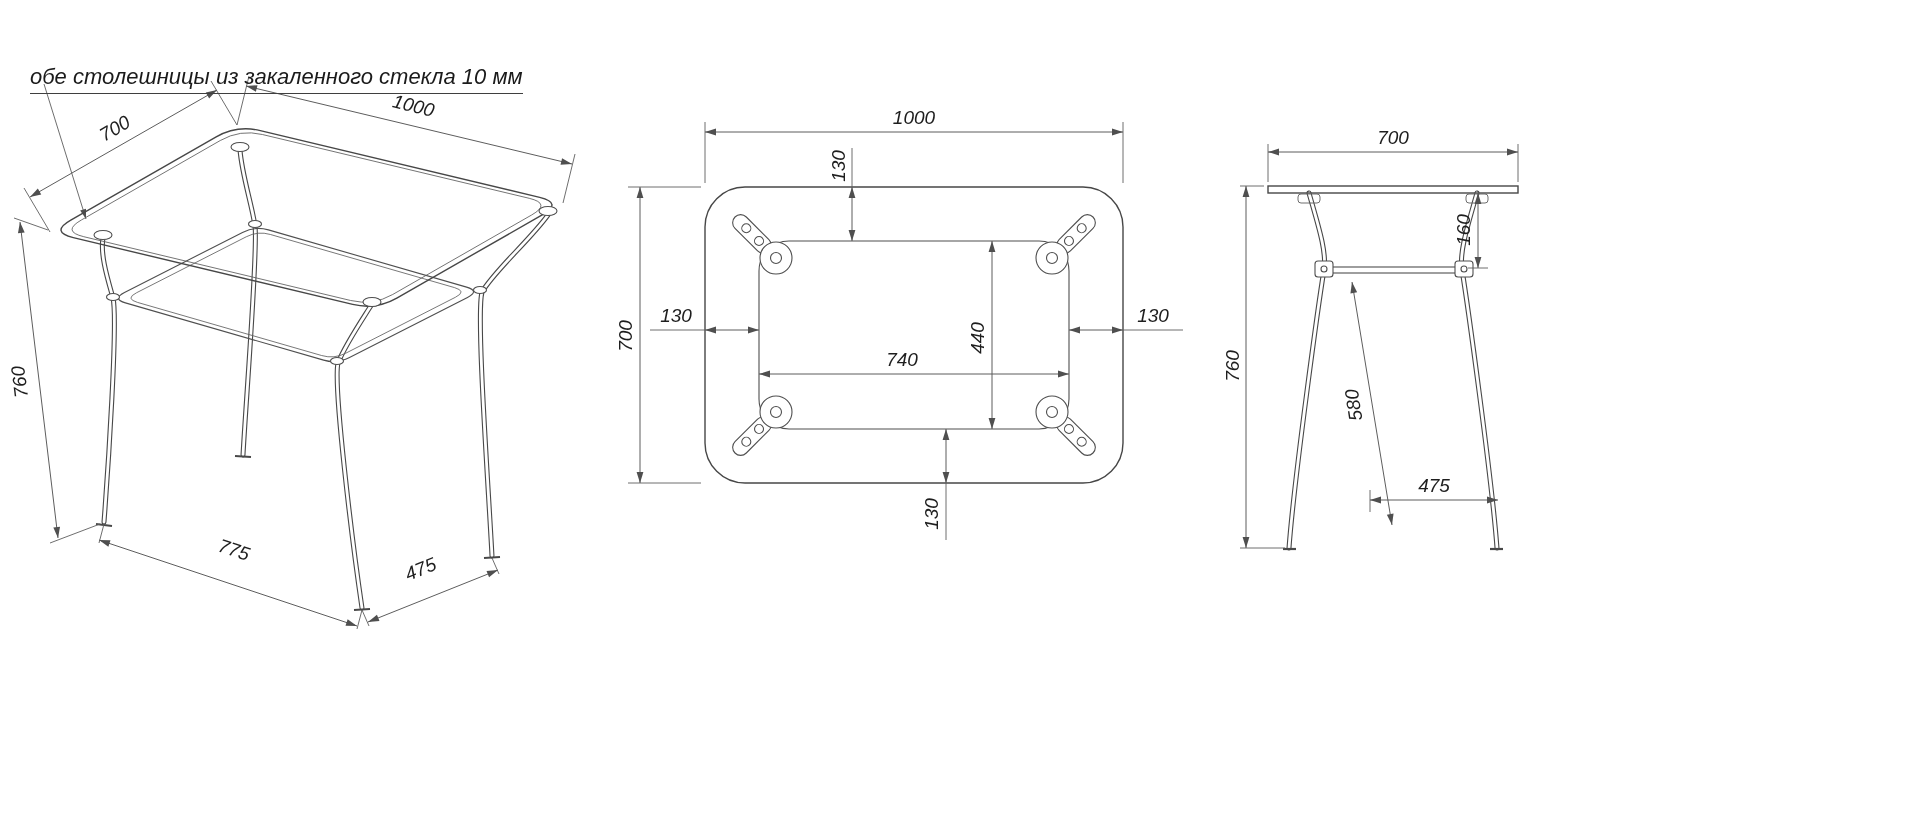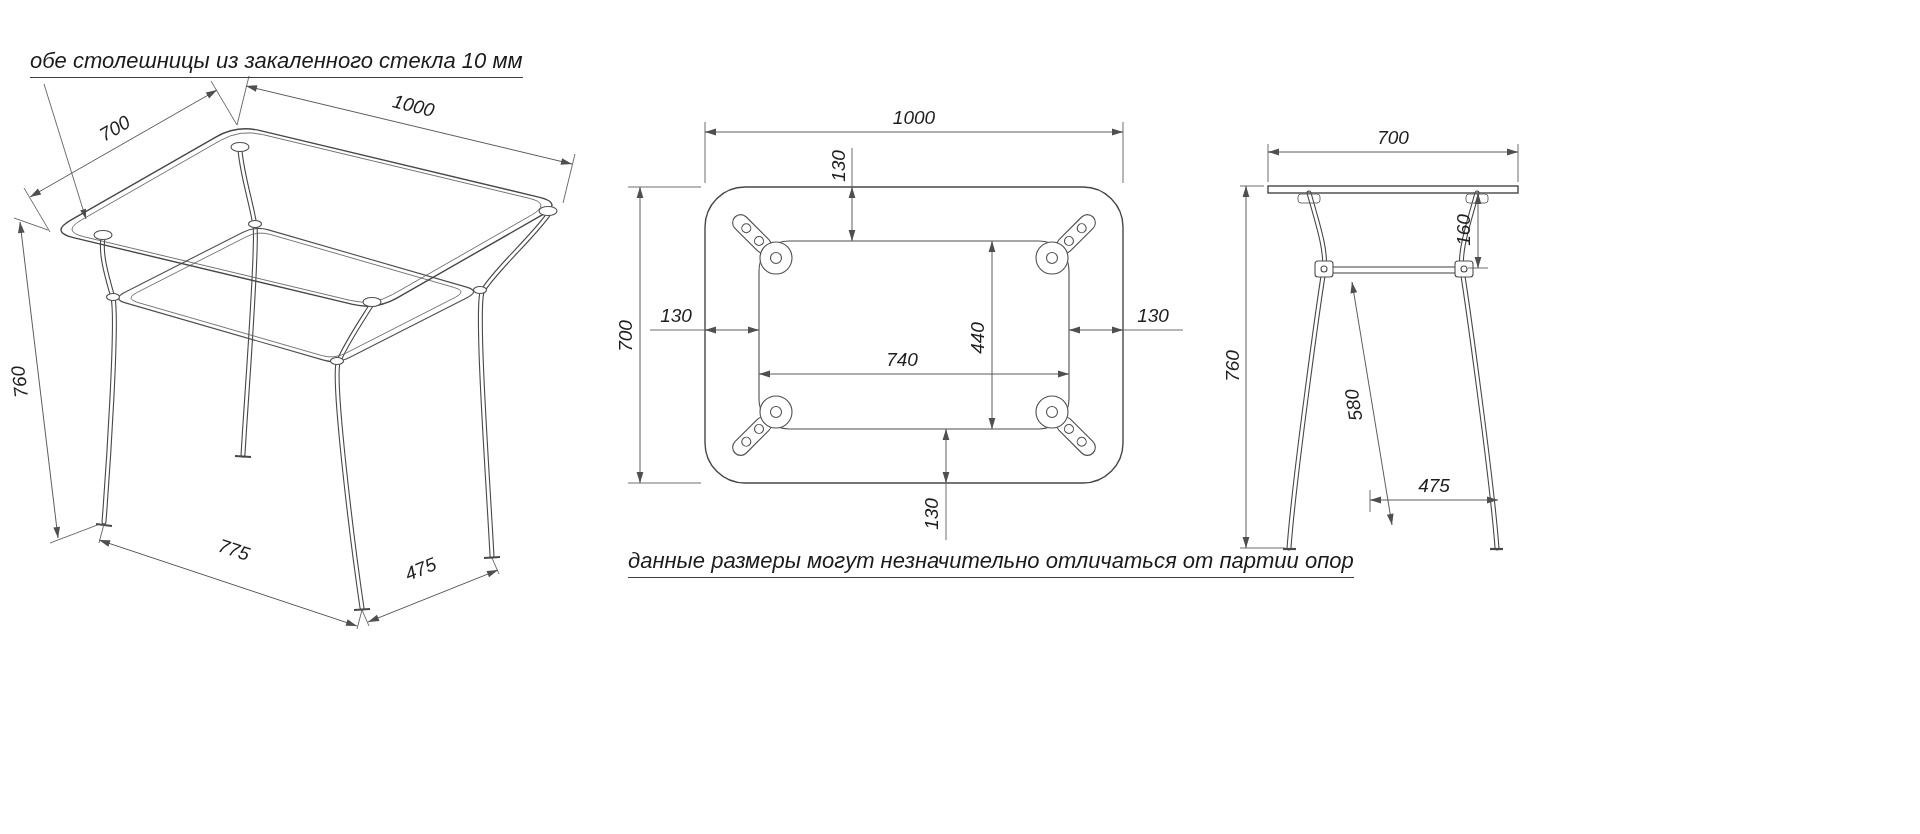--- a/index.html
+++ b/index.html
@@ -226,16 +226,15 @@
     </g>
 
     <g>
       <line class="thin" x1="1370" y1="490" x2="1370" y2="512"></line>
       <line class="dim" x1="1370" y1="500" x2="1498" y2="500" marker-start="url(#arr)" marker-end="url(#arr)"></line>
       <text class="dimtext" x="1434" y="492" text-anchor="middle">475</text>
     </g>
   </g>
 </svg>
 
-<div class="note" style="left:30px;top:48px;">обе столешницы из закаленного стекла 10 мм</div>
-<div class="note" style="left:628px;top:548px;">данные размеры могут незначительно отличаться от партии опор</div>
+<div class="note" style="left:30px;top:64px;">обе столешницы из закаленного стекла 10 мм</div>
 
 </div>
 
 </body></html>

